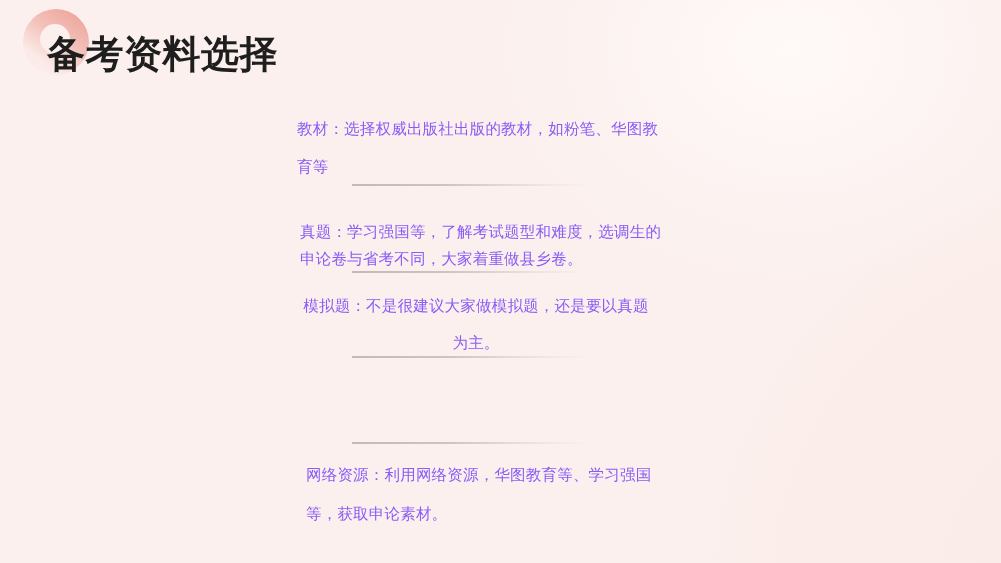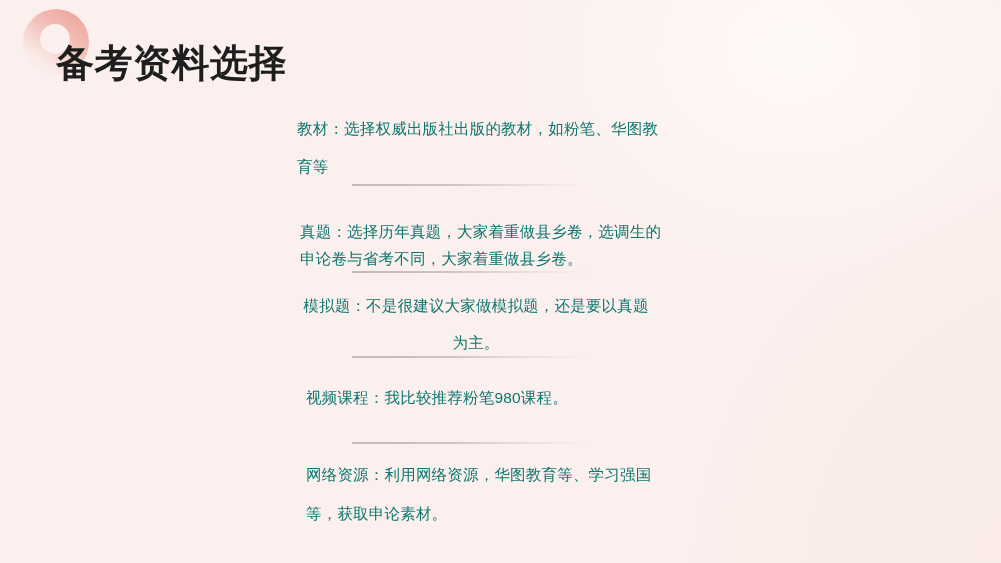--- a/index.html
+++ b/index.html
@@ -57,33 +57,33 @@
     height: 30px;
     border-radius: 50%;
     background: #fbf0ee;
   }
 
   
   .slide-title {
     position: absolute;
     left: 47px;
     top: 33px;
-    margin: 9px;
+    margin: 0;
     font-size: 38px;
     line-height: 42px;
     font-weight: 800;
     letter-spacing: 0.5px;
     color: #1e1e1e;
   }
 
   
   .tblock {
     position: absolute;
     margin: 0;
-    color: #0f766e;
+    color: #8b5cf6;
     font-size: 15.5px;
     letter-spacing: 0.2px;
   }
   .b1 { left: 297px; top: 110px; width: 365px; line-height: 38px; }
   .b2 { left: 300px; top: 218px; width: 365px; line-height: 27px; }
   .b3 { left: 301px; top: 287px; width: 350px; line-height: 37px; text-align: center; }
   .b4 { left: 306px; top: 379px; width: 380px; line-height: 37px; }
   .b5 { left: 306px; top: 455px; width: 350px; line-height: 39px; }
 
   
@@ -111,24 +111,23 @@
   <div class="bg-glow-topright"></div>
   <div class="bg-circle-bottomright"></div>
 
   <div class="accent-ring"></div>
 
   <h1 class="slide-title">备考资料选择</h1>
 
   <p class="tblock b1">教材：选择权威出版社出版的教材，如粉笔、华图教育等</p>
   <div class="divider d1"></div>
 
-  <p class="tblock b2">真题：选择历年真题，大家着重做县乡卷，选调生的申论卷与省考不同，大家着重做县乡卷。</p>
+  <p class="tblock b2">真题：学习强国等，了解考试题型和难度，选调生的申论卷与省考不同，大家着重做县乡卷。</p>
   <div class="divider d2"></div>
 
   <p class="tblock b3">模拟题：不是很建议大家做模拟题，还是要以真题为主。</p>
   <div class="divider d3"></div>
 
-  <p class="tblock b4">视频课程：我比较推荐粉笔980课程。</p>
   <div class="divider d4"></div>
 
   <p class="tblock b5">网络资源：利用网络资源，华图教育等、学习强国等，获取申论素材。</p>
 
 </div>
 
 </body></html>

